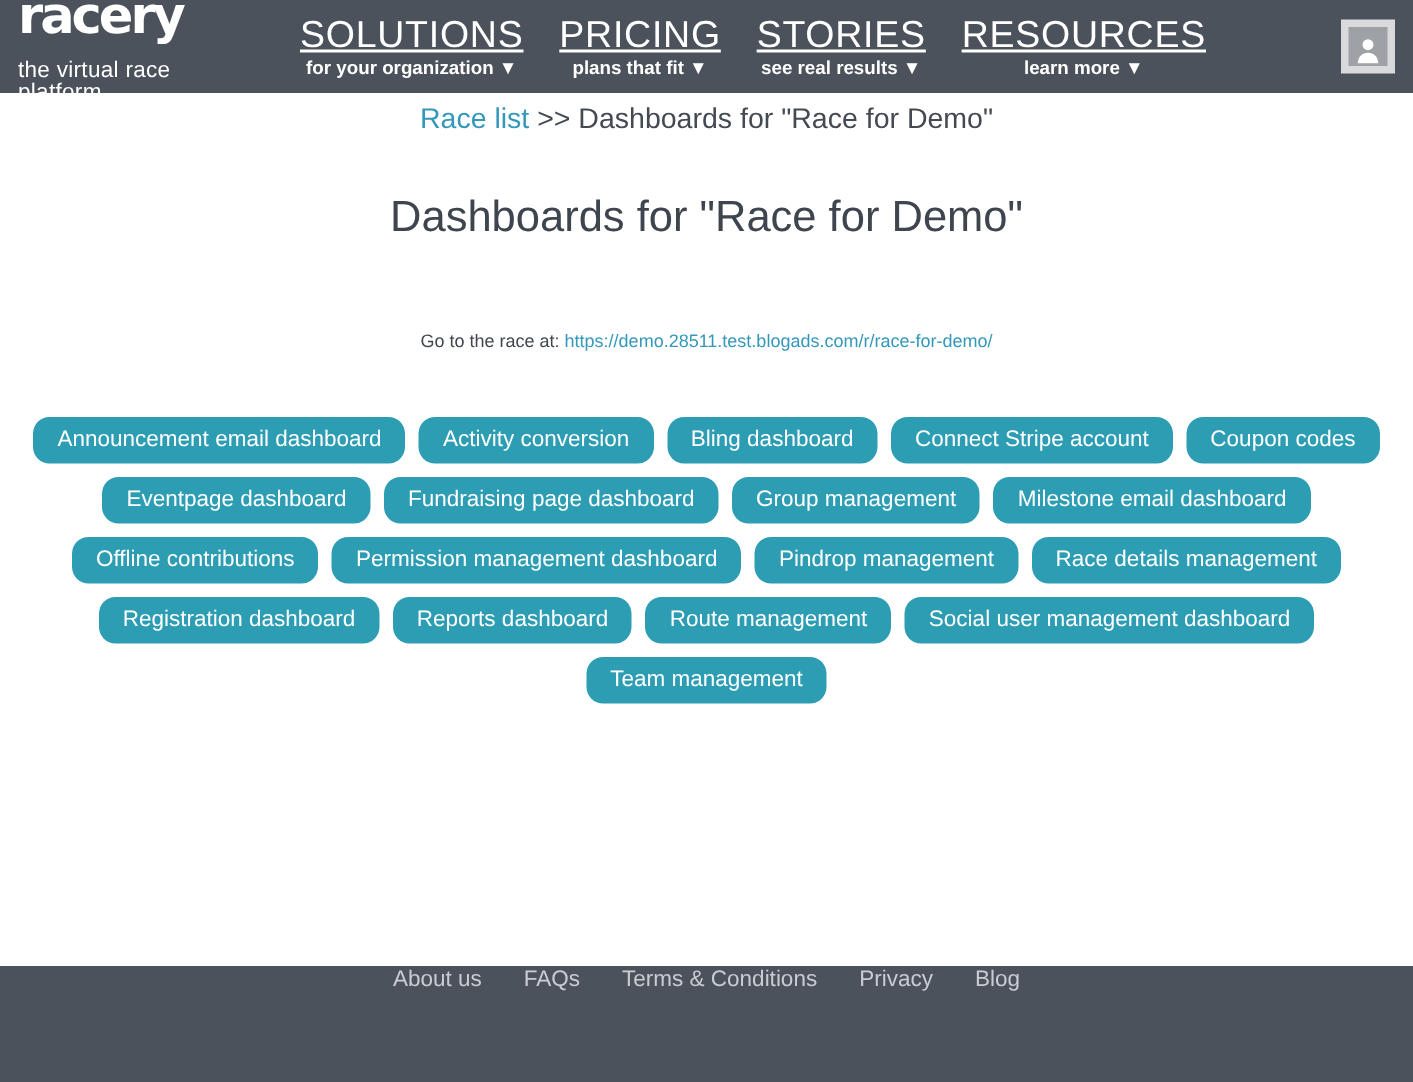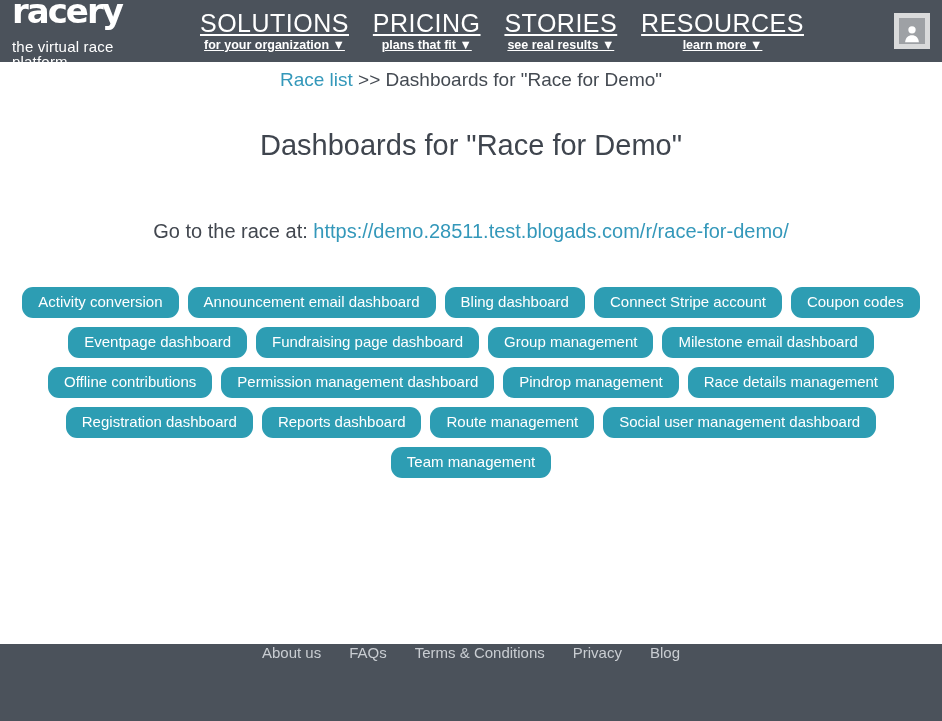--- a/index.html
+++ b/index.html
@@ -16,36 +16,36 @@
   .logo-word {
     font-family: "DejaVu Sans", sans-serif; font-weight: 700;
     font-size: 34px; letter-spacing: -2px; color: #fff; display: block; line-height: 0.95;
   }
   .logo-tag {
     font-size: 15px; font-weight: 400; letter-spacing: 0.2px; color: #fff; display: block; margin-top: 11px;
   }
   .nav { flex: 1; display: flex; justify-content: space-between; padding: 0 28px 0 28px; max-width: 660px; }
   .nav-item { text-align: center; cursor: pointer; }
   .nav-item .nav-label { font-size: 25px; font-weight: 500; letter-spacing: 0.5px; line-height: 1.1; text-decoration: underline; }
-  .nav-item .nav-sub { font-size: 12.5px; font-weight: 600; margin-top: 1px; text-decoration: underline; }
+  .nav-item .nav-sub { font-size: 12.5px; font-weight: 600; margin-top: 1px; }
   .avatar-btn {
     margin-left: auto; width: 36px; height: 36px; background: #d9dadb;
     display: flex; align-items: center; justify-content: center; cursor: pointer; border: none;
   }
   .avatar-inner { width: 26px; height: 26px; background: #9ea1a5; display: flex; align-items: flex-end; justify-content: center; }
 
   
   .content { flex: 1; background: #fff; }
   .breadcrumb { text-align: center; font-size: 19px; color: #444a52; margin-top: 7px; }
   .breadcrumb a { color: #3498ba; text-decoration: none; cursor: pointer; }
   .page-title {
     text-align: center; font-size: 29px; font-weight: 400; color: #3f454e;
     margin-top: 38px; letter-spacing: 0px;
   }
-  .race-link-line { text-align: center; font-size: 20px; color: #42474f; margin-top: 58px; }
+  .race-link-line { text-align: center; font-size: 12px; color: #42474f; margin-top: 58px; }
   .race-link-line a { color: #3498ba; text-decoration: none; cursor: pointer; }
 
   .button-rows { margin-top: 44px; display: flex; flex-direction: column; gap: 9px; }
   .btn-row { display: flex; justify-content: center; gap: 9px; }
   .dash-btn {
     background: #2d9db3; color: #fff; border: none; border-radius: 11px;
     font-family: "Liberation Sans", "DejaVu Sans", sans-serif;
     font-size: 15px; padding: 6px 16px 7px 16px; line-height: 1.2; cursor: pointer;
     white-space: nowrap;
   }
@@ -103,22 +103,22 @@
 
     <h1 class="page-title">Dashboards for "Race for Demo"</h1>
 
     <div class="race-link-line">
       <span>Go to the race at:</span>
       <a>https://demo.28511.test.blogads.com/r/race-for-demo/</a>
     </div>
 
     <div class="button-rows">
       <div class="btn-row">
+        <button class="dash-btn">Announcement email dashboard</button>
         <button class="dash-btn">Activity conversion</button>
-        <button class="dash-btn">Announcement email dashboard</button>
         <button class="dash-btn">Bling dashboard</button>
         <button class="dash-btn">Connect Stripe account</button>
         <button class="dash-btn">Coupon codes</button>
       </div>
       <div class="btn-row">
         <button class="dash-btn">Eventpage dashboard</button>
         <button class="dash-btn">Fundraising page dashboard</button>
         <button class="dash-btn">Group management</button>
         <button class="dash-btn">Milestone email dashboard</button>
       </div>

